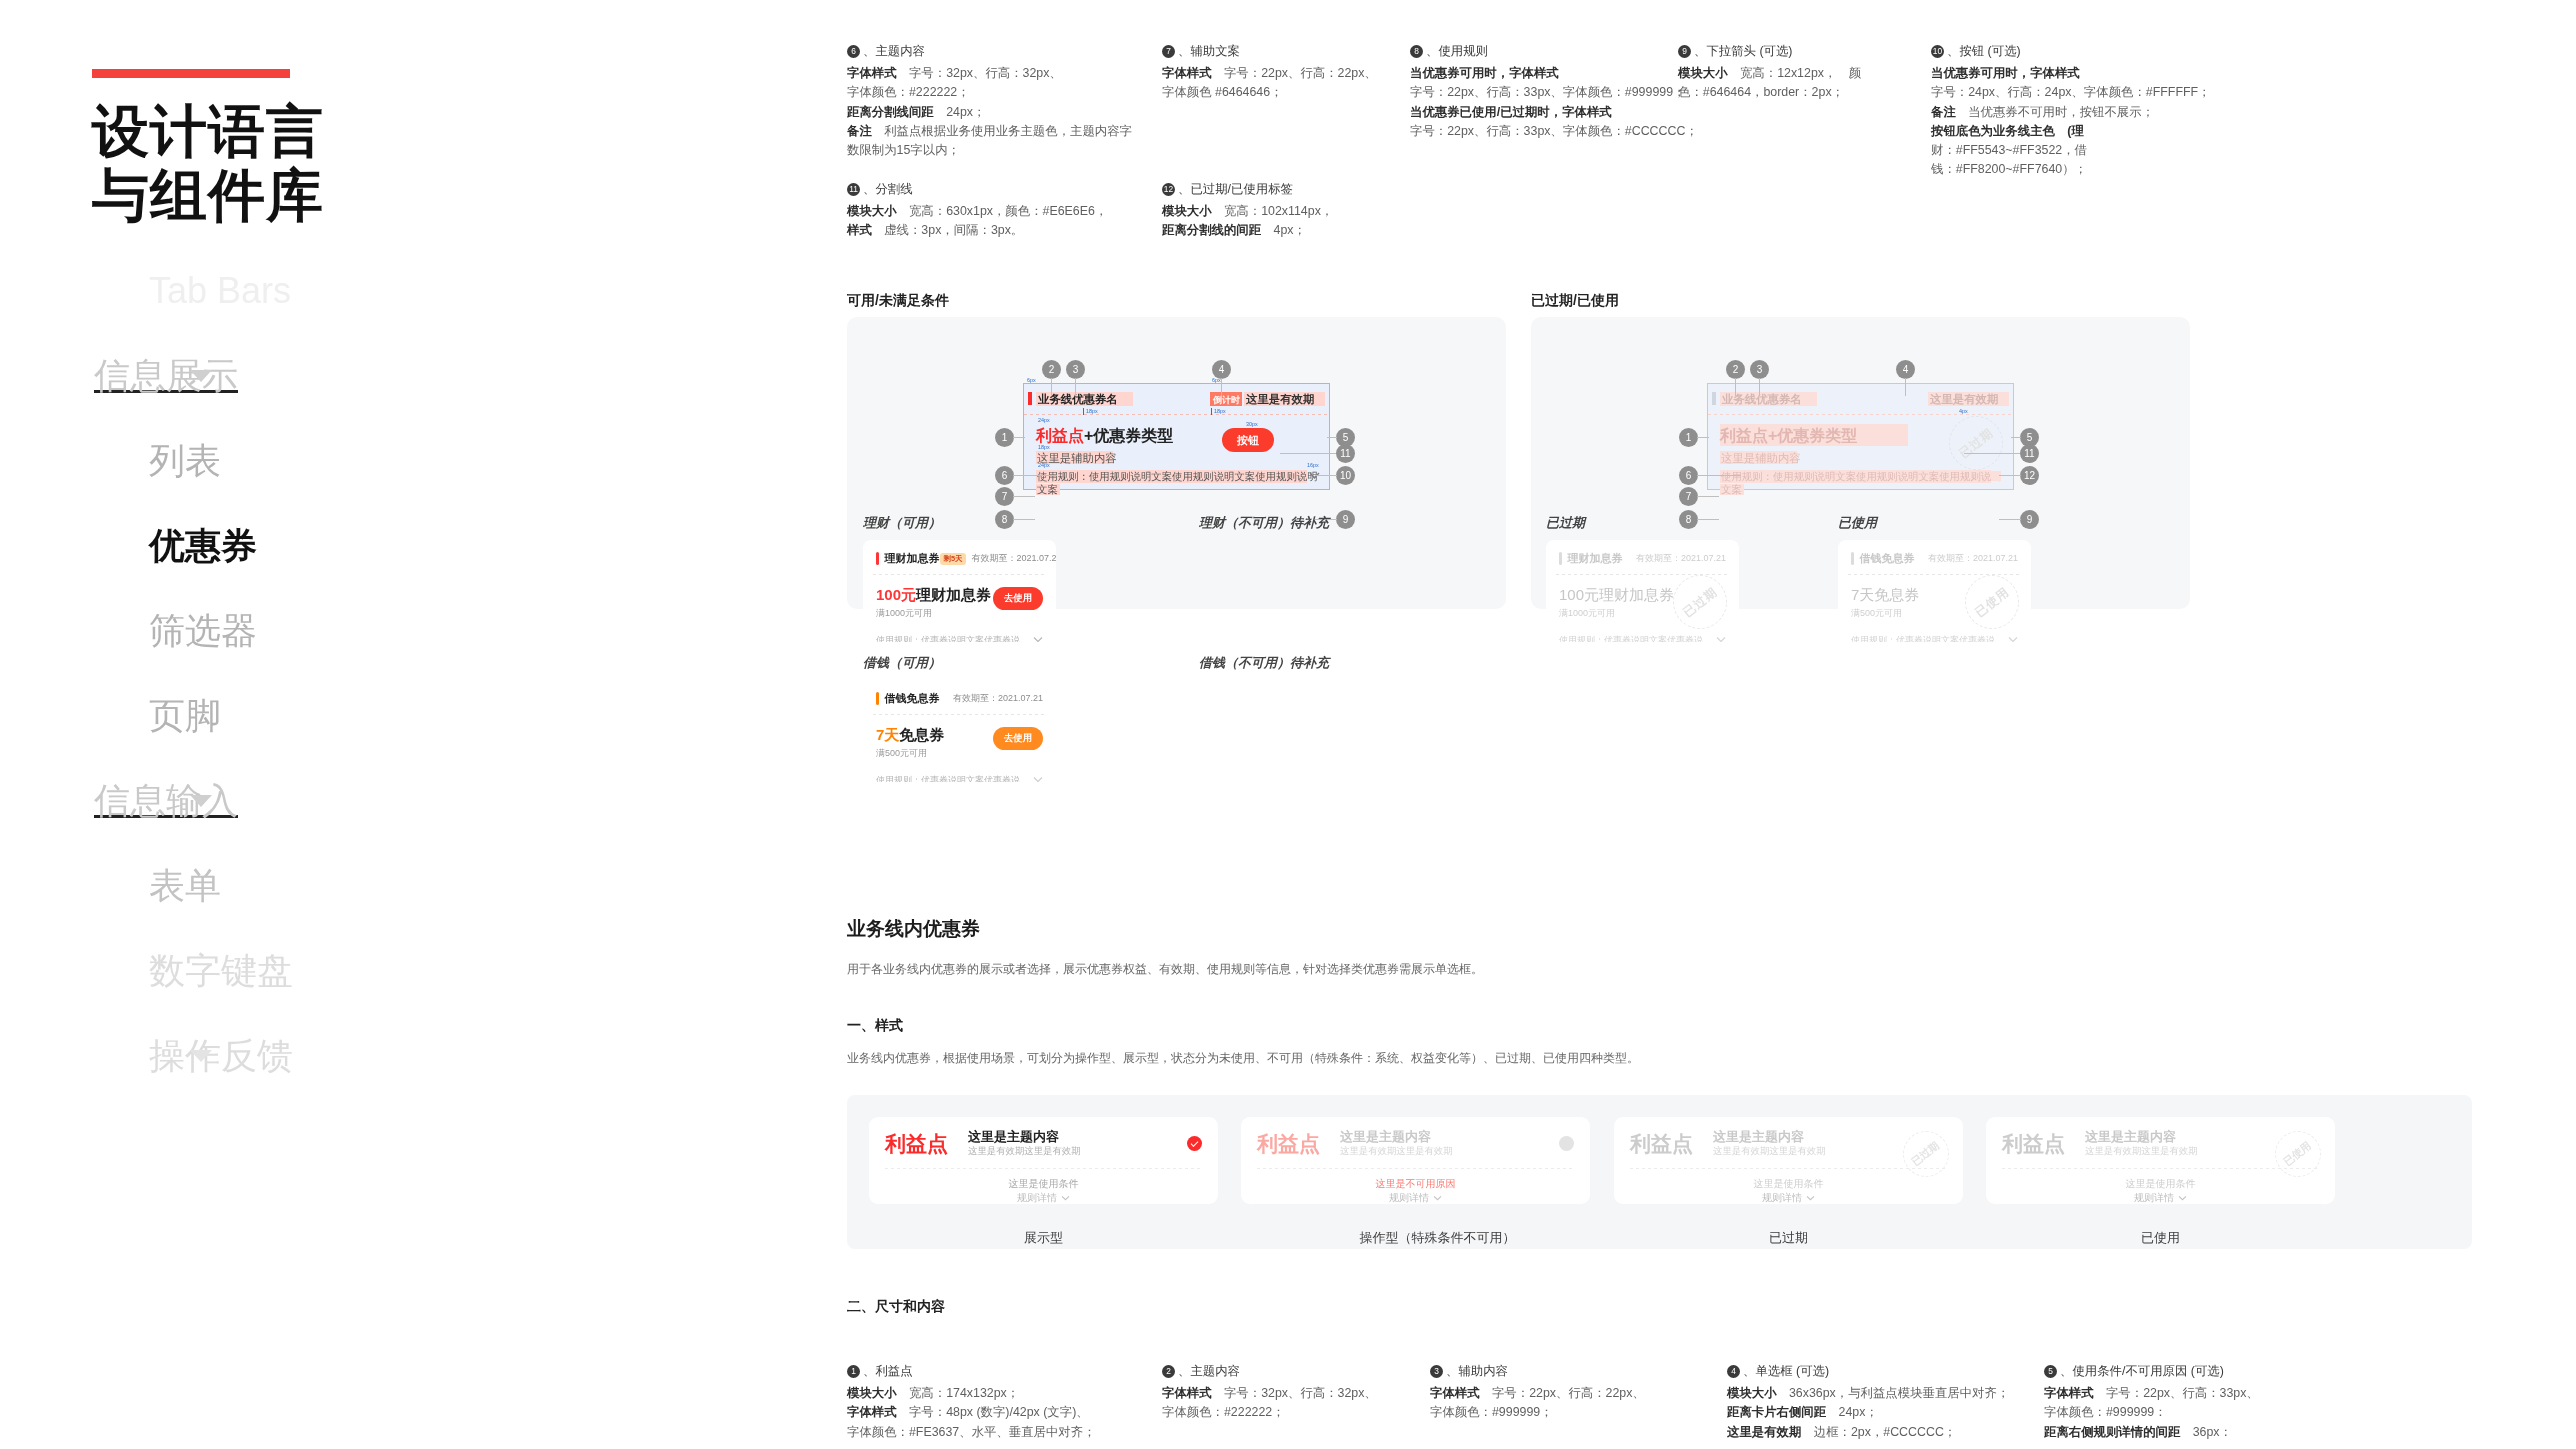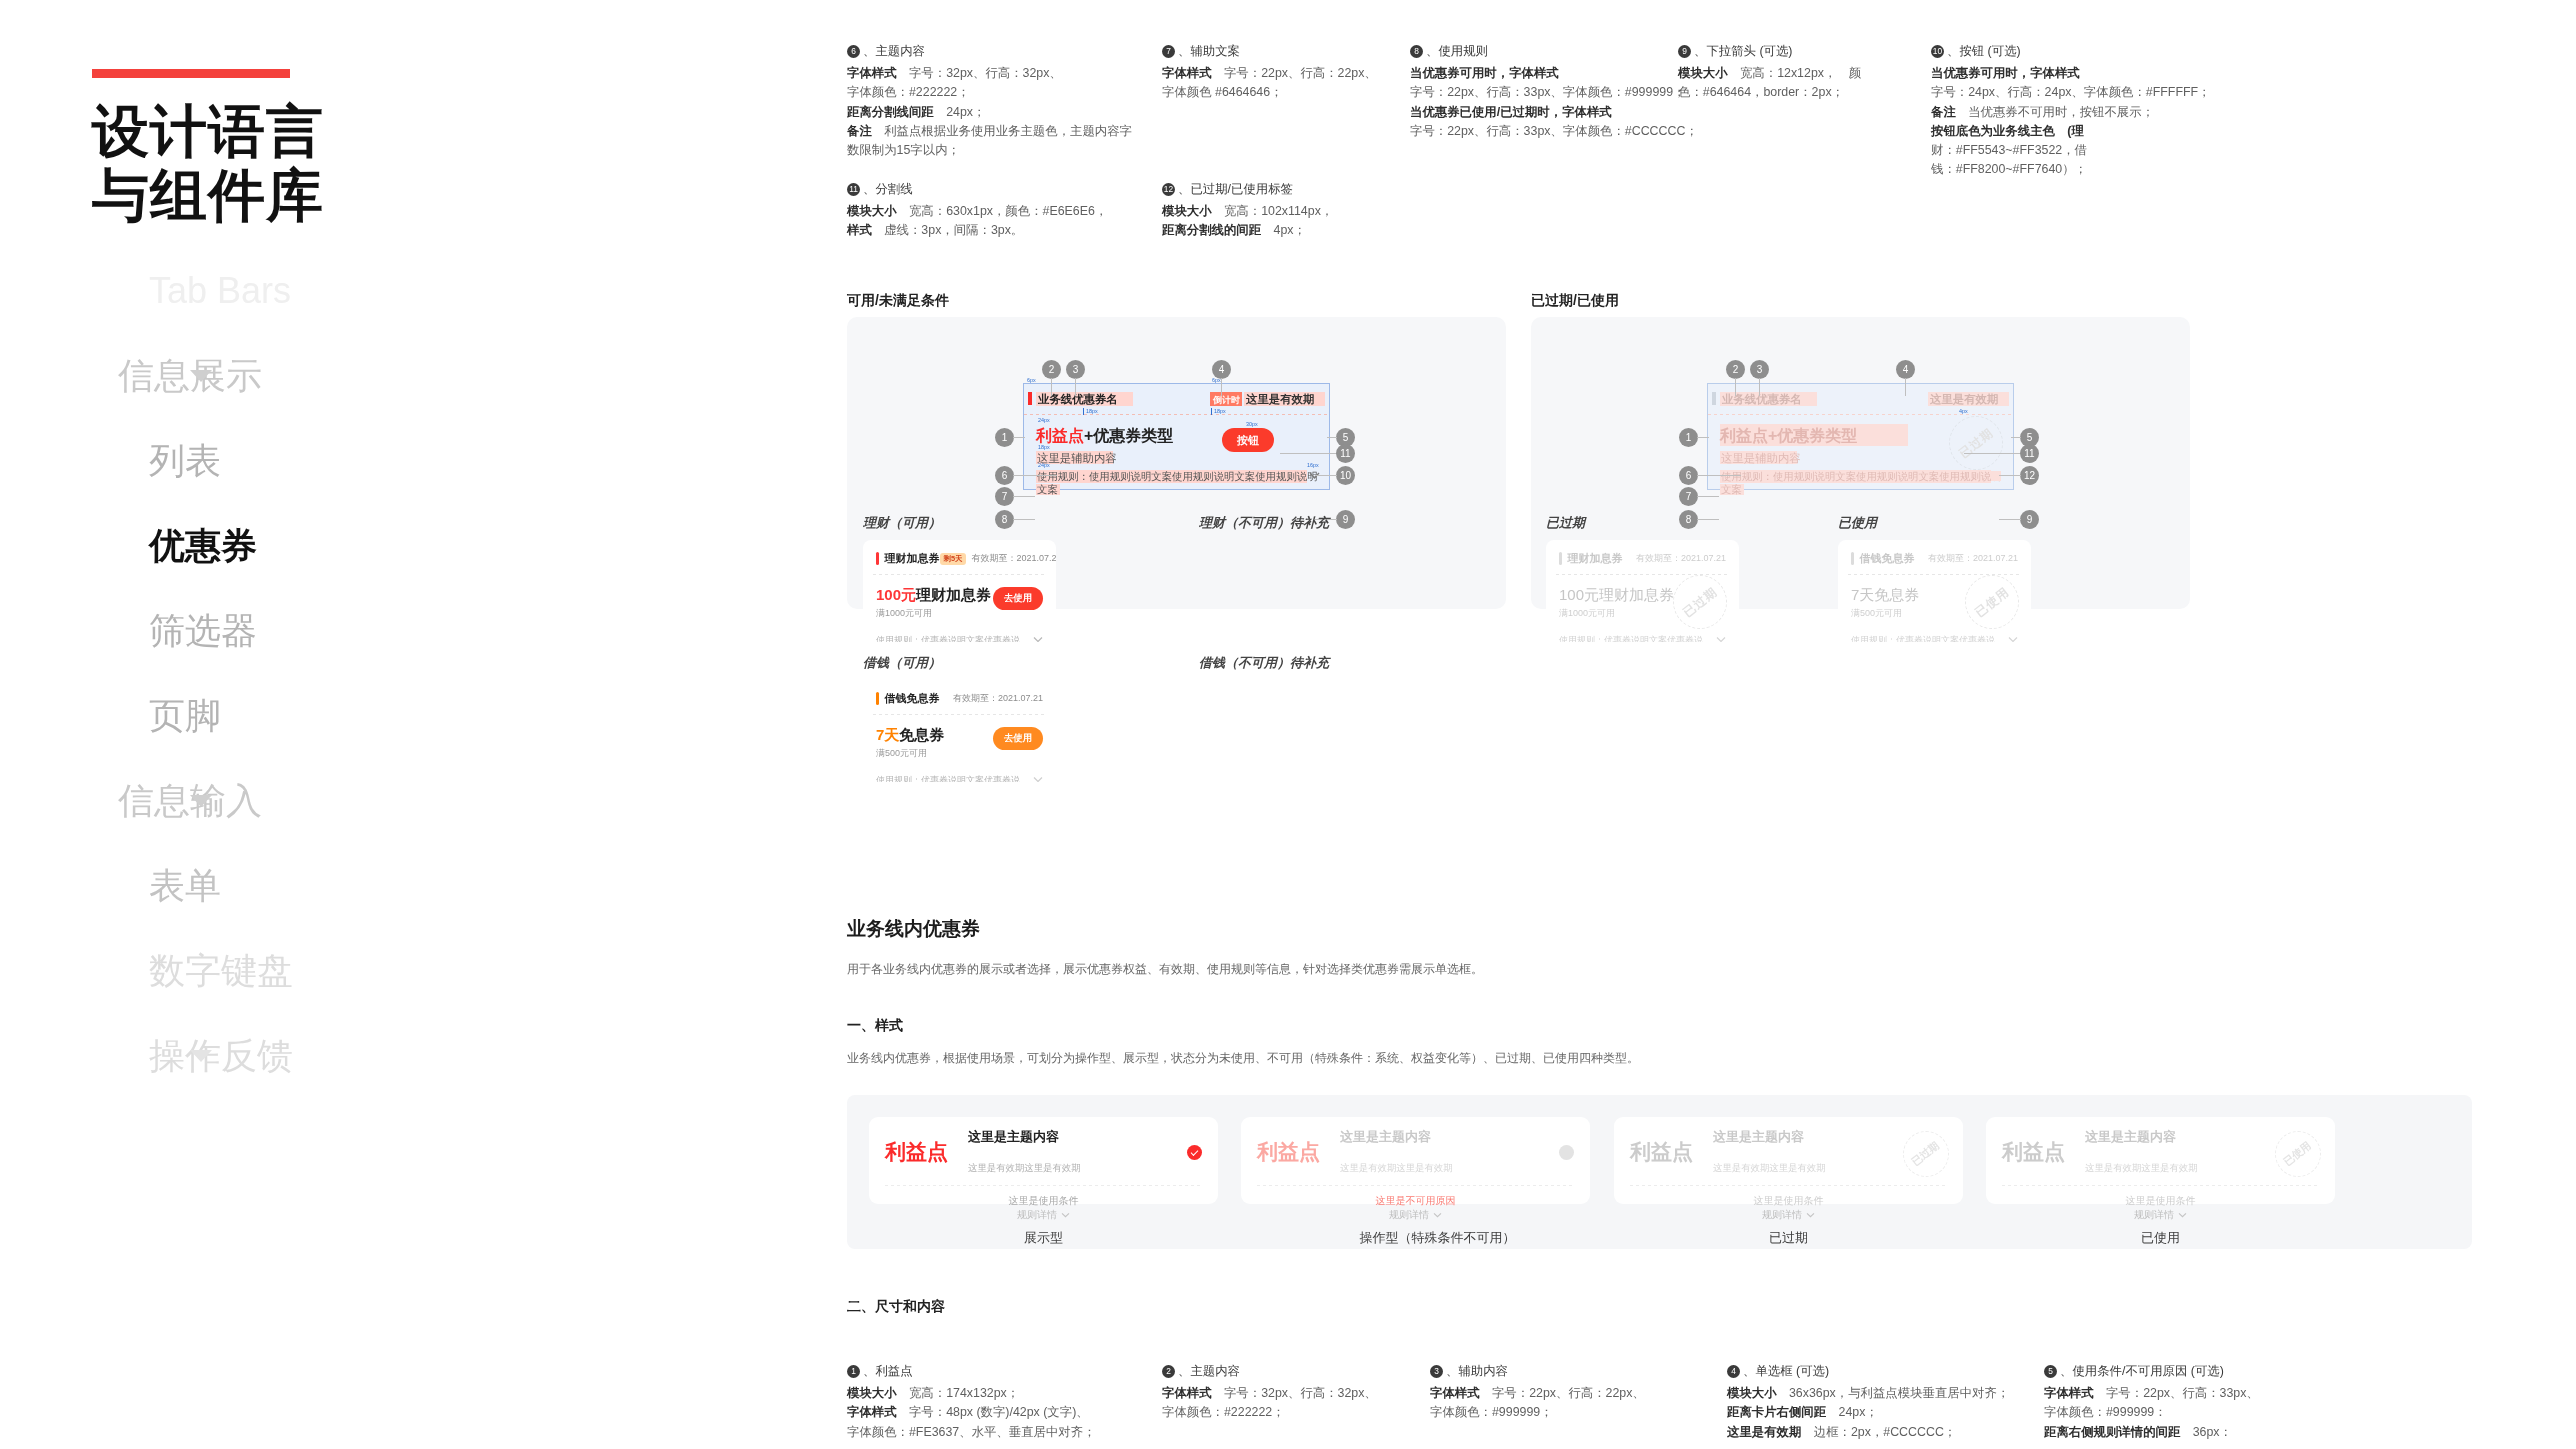--- a/index.html
+++ b/index.html
@@ -15,21 +15,21 @@
   
   .sidebar { position:absolute; left:0; top:0; width:847px; height:1449px; background:#fff; }
   .brand-rule { position:absolute; left:92px; top:69px; width:198px; height:9px; background:#f4413c; }
   .brand-title { position:absolute; left:92px; top:99px; width:436px;
      font-size:57px; line-height:64px; font-weight:700; color:#111; letter-spacing:1px; }
 
   .nav { position:absolute; left:0; top:248px; width:847px; }
   .nav-row { position:relative; display:flex; align-items:center; height:85px; padding-left:149px; }
   .nav-row .caret { position:absolute; left:190px; width:0;height:0;
       border-left:11px solid transparent;border-right:11px solid transparent; }
-  .nav-row.group { padding-left:118px; }
+  .nav-row.group { padding-left:94px;text-decoration:underline; }
   .nav-label { font-size:36px; line-height:42px; white-space:nowrap; }
   .lbl-ghost   { color:#efefef; }
   .lbl-faint   { color:#dddddd; }
   .lbl-group   { color:#c9c9c9; }
   .lbl-item    { color:#b4b4b4; }
   .lbl-item2   { color:#c3c3c3; }
   .lbl-active  { color:#111; font-weight:700; }
   .caret-grey  { border-top:12px solid #cfcfcf; }
   .caret-faint { border-top:12px solid #e4e4e4; }
 
@@ -98,21 +98,21 @@
   .p-sec { position:absolute; font-size:12px; line-height:20px; color:#666; }
   .h-sub { position:absolute; font-size:14px; font-weight:700; color:#222; }
 
   .bigpanel { position:absolute; left:0; top:1095px; width:1625px; height:154px;
      background:#f5f6f8; border-radius:8px; }
   .hcard { position:absolute; top:22px; width:349px; height:87px; background:#fff; border-radius:9px; }
   .hc-row { display:flex; align-items:center; padding:12px 16px 0 16px; }
   .hc-ben { font-size:21px; font-weight:700; width:83px; flex:none; line-height:24px;}
   .hc-mid { flex:1; }
   .hc-title { font-size:13px; font-weight:700; color:#222; line-height:16px; white-space:nowrap;}
-  .hc-sub { font-size:9.4px; color:#b0b0b0; margin-top:17px; white-space:nowrap;}
+  .hc-sub { font-size:9.4px; color:#b0b0b0; margin-top:0; white-space:nowrap;}
   .radio { width:15px;height:15px;border-radius:50%; flex:none; }
   .radio.on { background:#fb2b2b; position:relative; }
   .radio.on:after { content:""; position:absolute; left:4px; top:5px; width:6px;height:3px;
      border-left:1.4px solid #fff;border-bottom:1.4px solid #fff; transform:rotate(-45deg); }
   .radio.off { background:#e3e3e3; }
   .hc-dash { height:1px; margin:10px 16px 0 16px;
      background:repeating-linear-gradient(to right,#ececec 0 3px,transparent 3px 6px); }
   .hc-foot { display:flex; align-items:center; justify-content:space-between;
      padding:8px 16px 0 16px; font-size:10px;flex-direction:column; }
   .hc-cond { color:#a8a8a8; }

